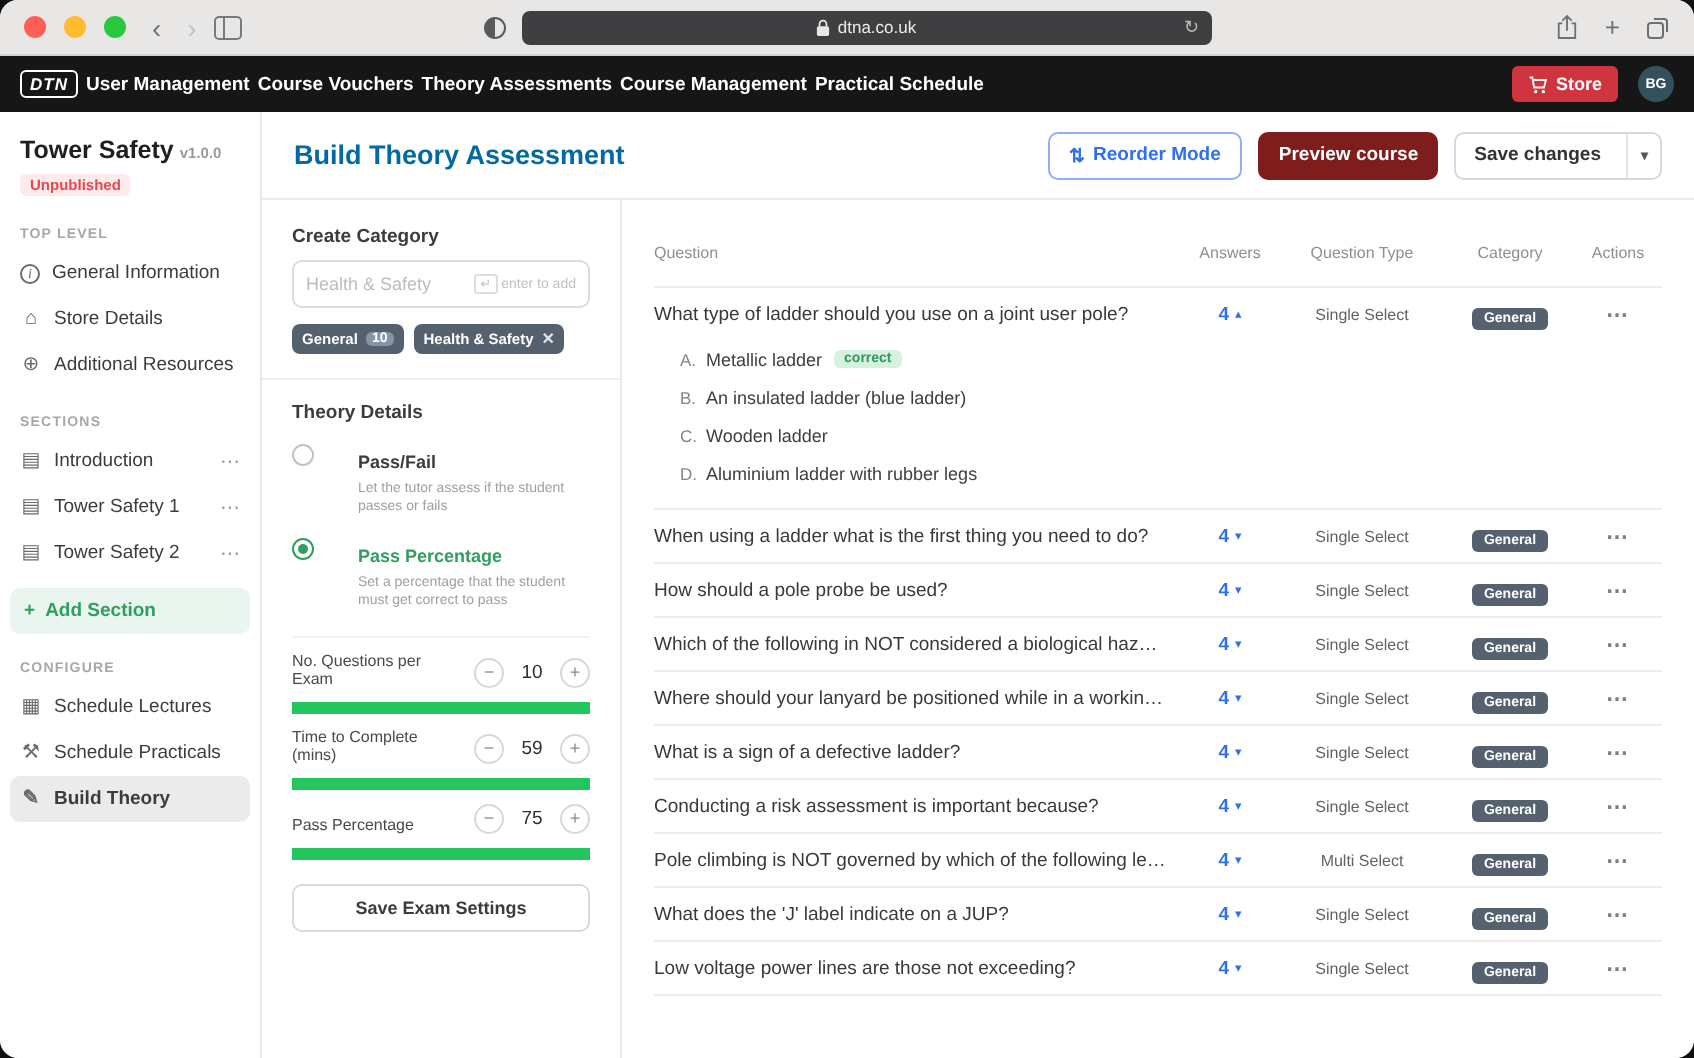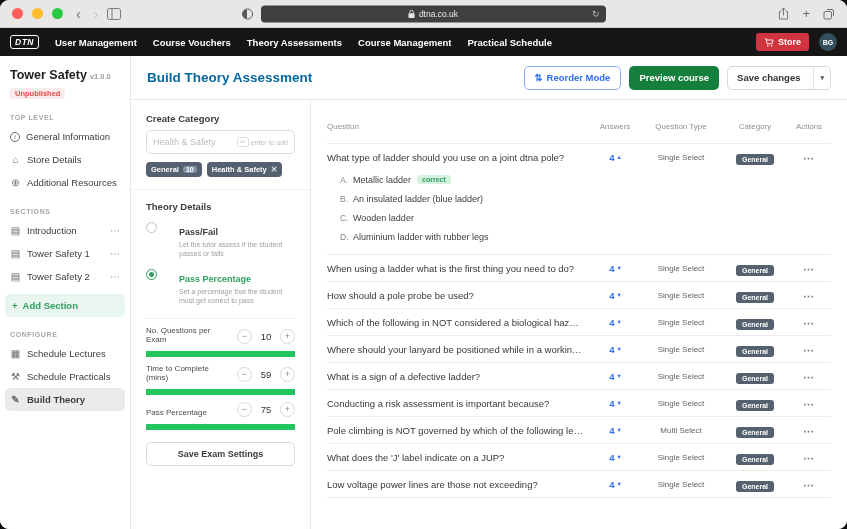--- a/index.html
+++ b/index.html
@@ -20,32 +20,32 @@
   .half-circle{ width:11px; height:11px; border-radius:50%; border:1px solid #5a5a5a;
                 background:linear-gradient(90deg,#5a5a5a 50%,rgba(0,0,0,0) 50%); }
   .addr-pill{ width:345px; height:17px; background:#3f3f41; border-radius:4px; position:relative;
               display:flex; align-items:center; justify-content:center; gap:4px;
               color:#ececec; font-size:8.5px; }
   .refresh{ position:absolute; right:6px; color:#b9b9b9; font-size:9px; }
   .chrome-right{ margin-left:auto; display:flex; align-items:center; gap:13px; color:#6f6f6f; }
   .plus-glyph{ font-size:13px; line-height:1; }
 
   
-  .topnav{ height:28px; background:#161616; display:flex; align-items:center; padding:0 10px; gap:16px; flex:none; }
+  .topnav{ height:28px; background:#161616; display:flex; align-items:center; padding:0 10px; gap:4px; flex:none; }
   .logo{ border:1.5px solid #fff; border-radius:3px; color:#fff; font-size:8.5px; font-weight:800;
          font-style:italic; padding:1px 4px; letter-spacing:.5px; flex:none; }
   .nav-item{ color:#fff; font-size:9.5px; font-weight:600; white-space:nowrap; cursor:default; }
   .nav-right{ margin-left:auto; display:flex; align-items:center; gap:10px; }
   .store-btn{ background:#d0353f; color:#fff; font-size:9px; font-weight:700; border-radius:3px;
               height:18px; display:flex; align-items:center; gap:4px; padding:0 8px; }
   .avatar{ width:18px; height:18px; border-radius:50%; background:#33505d; color:#fff; font-size:7px;
            font-weight:700; display:flex; align-items:center; justify-content:center; }
 
   
-  .app-body{ flex:1; display:flex; min-height:0; background:#fff; }
+  .app-body{ flex:1; display:flex; min-height:0; background:#fff;border-radius:10px; }
   .sidebar{ width:131px; flex:none; border-right:1px solid #e7e7e7; padding:12px 10px; overflow:hidden; }
   .main{ flex:1; display:flex; flex-direction:column; min-width:0; }
 
   
   .course-title{ font-size:12.5px; font-weight:700; color:#1f1f1f; display:flex; align-items:baseline; gap:3px; }
   .course-version{ font-size:7.5px; color:#9a9a9a; font-weight:700; }
   .status-badge{ display:inline-block; margin-top:4px; font-size:7.5px; color:#e5484d; background:#fdeaea;
                  border-radius:3px; padding:1px 5px; font-weight:600; }
   .side-group-label{ font-size:7px; color:#a3a8ad; letter-spacing:.6px; font-weight:700; margin:14px 0 4px; }
   .side-item{ display:flex; align-items:center; gap:6px; height:23px; font-size:9.5px; color:#3c3c3c;
@@ -60,21 +60,21 @@
   .add-section{ display:flex; align-items:center; gap:5px; height:23px; border-radius:5px; background:#e9f6ef;
                 color:#2f9e5f; font-size:9.5px; font-weight:600; padding:0 7px; margin:6px -5px 0; }
 
   
   .main-header{ height:44px; flex:none; display:flex; align-items:center; padding:0 16px; gap:8px;
                 border-bottom:1px solid #eaeaea; }
   .page-title{ font-size:13.5px; font-weight:700; color:#0369a1; margin-right:auto; }
   .btn{ height:24px; border-radius:5px; font-size:9.5px; font-weight:600; display:flex; align-items:center;
         padding:0 10px; gap:4px; white-space:nowrap; }
   .btn-outline-blue{ border:1px solid #8fb0f5; color:#2f6ff2; background:#fff; }
-  .btn-blue{ background:#15803d; color:#fff; }
+  .btn-blue{ background:#7f1d1d; color:#fff; }
   .btn-split{ border:1px solid #d8d8d8; background:#fff; color:#333; padding:0; overflow:hidden; }
   .btn-split .seg1{ padding:0 9px; display:flex; align-items:center; height:100%; }
   .btn-split .seg2{ padding:0 6px; display:flex; align-items:center; height:100%; border-left:1px solid #e2e2e2;
                     color:#555; font-size:7px; }
 
   
   .content{ flex:1; display:flex; min-height:0; }
   .settings{ width:180px; flex:none; border-right:1px solid #eaeaea; padding:13px 15px; overflow:hidden; }
   .questions{ flex:1; padding:12px 16px 0; display:flex; flex-direction:column; min-width:0; overflow:hidden; }
 
@@ -362,21 +362,21 @@
           <div class="table-head">
             <span class="col-q">Question</span>
             <span class="col-a">Answers</span>
             <span class="col-t">Question Type</span>
             <span class="col-c">Category</span>
             <span class="col-x">Actions</span>
           </div>
           <div>
               <div class="q-row">
     <div class="q-main">
-      <div class="col-q q-text">What type of ladder should you use on a joint dtna pole?</div>
+      <div class="col-q q-text">What type of ladder should you use on a joint user pole?</div>
       <div class="col-a q-answers">
         <span class="ans-count">4</span>
         <span class="ans-caret">▴</span>
       </div>
       <div class="col-t q-type">Single Select</div>
       <div class="col-c"><span class="cat-badge">General</span></div>
       <div class="col-x q-actions"><span class="dots">⋯</span></div>
     </div>
     <div class="q-options">
                   <div class="opt-row">

